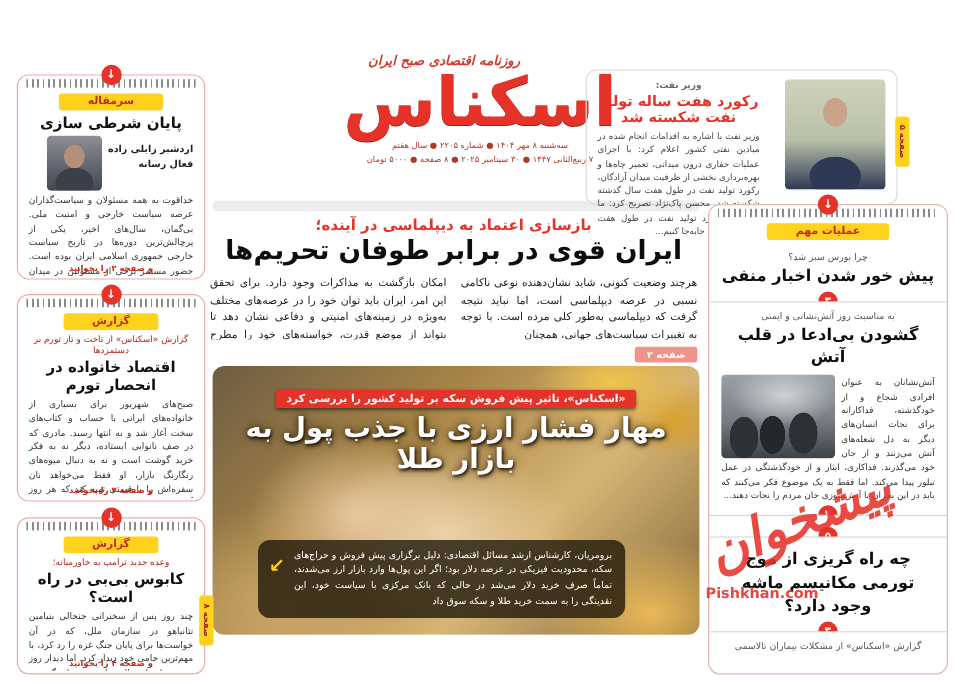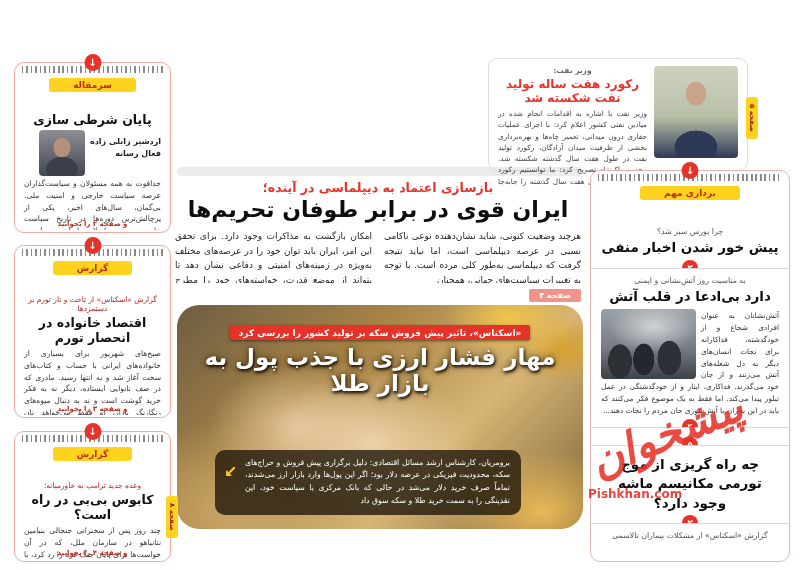--- a/index.html
+++ b/index.html
@@ -4,21 +4,21 @@
 <style>
   * { margin:0; padding:0; box-sizing:border-box; }
   body { background:#f4f4f4; font-family:"DejaVu Sans","Liberation Sans",sans-serif; }
   .page { position:relative; width:800px; height:570px; background:#fff; margin:0 auto; overflow:hidden; direction:rtl; }
 
   
   .boxed { position:absolute; background:#fff; border:1.5px solid #eeaaa2; border-radius:10px; overflow:visible; }
   .strip { height:7px; margin:3px 7px 0; background:repeating-linear-gradient(90deg,#8a8a8a 0 1.5px,transparent 1.5px 4.5px); }
   .pin { position:absolute; top:-9px; left:50%; transform:translateX(-50%); width:17px; height:17px; border-radius:50%;
          background:#e6332a; color:#fff; font-size:10px; line-height:17px; text-align:center; font-weight:bold; z-index:3; }
-  .tag { display:table; margin:5px auto 20px; background:#ffd21e; color:#c22a1d; font-weight:bold; font-size:9px; padding:2px 24px; border-radius:3px; }
+  .tag { display:table; margin:5px auto 3px; background:#ffd21e; color:#c22a1d; font-weight:bold; font-size:9px; padding:2px 24px; border-radius:3px; }
   .vtab { position:absolute; writing-mode:vertical-rl; background:#ffd21e; color:#9c2418; font-size:7px; font-weight:bold;
           padding:7px 2px; border-radius:3px; letter-spacing:1px; z-index:4; }
 
   
   .side-box { left:14px; width:157px; }
   #box1 { top:62px;  height:171px; }
   #box2 { top:245px; height:173px; }
   #box3 { top:431px; height:131px; }
   .side-box .inner { padding:0 9px; overflow:hidden; height:calc(100% - 12px); }
   .sb-kicker { font-size:7.5px; font-weight:normal; color:#b3261a; text-align:center; margin-top:3px; }
@@ -35,42 +35,42 @@
   
   .masthead { position:absolute; right:212px; top:44px; width:376px; text-align:center; }
   .tagline { color:#d43a2e; font-size:11px; font-style:italic; font-weight:bold; text-align:center; padding-right:60px; }
   .logo { color:#e6332a; font-size:56px; font-weight:900; line-height:1.05; letter-spacing:2px;
           text-shadow:0 1px 0 #9e1f14; }
   .dateline { color:#b3362a; font-size:7px; line-height:1.7; }
   .mast-divider { position:absolute; left:177px; top:167px; width:406px; height:9px; background:#ececec; border-radius:5px; }
 
   
   .topright { position:absolute; left:488px; top:58px; width:260px; height:113px; border:1px solid #ddd; border-radius:9px; padding:7px 9px; }
-  .tr-row { display:flex; gap:7px; }
+  .tr-row { display:flex; gap:21px; }
   .tr-photo { flex:0 0 auto; width:84px; height:92px; border-radius:4px;
       background: radial-gradient(16px 19px at 50% 30%, #c9a488 62%, transparent 64%),
                   radial-gradient(34px 26px at 50% 88%, #2e3a55 62%, transparent 64%),
                   linear-gradient(180deg,#cfd3bd 0%, #b9c0a8 55%, #2e3a55 100%); }
   .tr-text { flex:1; }
   .tr-kicker { font-size:7.5px; color:#666; font-weight:bold; text-align:center; }
   .tr-headline { font-size:12px; font-weight:700; color:#e6332a; text-align:center; margin:2px 0 3px; }
   .tr-body { font-size:7.3px; color:#444; text-align:justify; line-height:1.55; }
   .tr-tab { right:-11px; top:38px; }
 
   
   .lead { position:absolute; left:175px; top:180px; width:406px; }
   .lead-kicker { text-align:center; color:#e6332a; font-weight:bold; font-size:12.5px; }
   .lead-headline { text-align:center; color:#0d0d0d; font-weight:900; font-size:22px; line-height:1.2; margin:2px 0 6px; }
   .lead-cols { display:flex; gap:12px; height:54px; overflow:hidden; }
   .lead-col { flex:1; font-size:9px; color:#222; text-align:justify; line-height:1.6; }
   .lead-tab { display:inline-block; margin-top:4px; background:#f0938a; color:#fff; font-size:8px; font-weight:bold;
               padding:2px 10px; border-radius:2px; }
 
   
-  .photo-story { position:absolute; left:177px; top:305px; width:406px; height:224px; border-radius:22px; overflow:hidden;
+  .photo-story { position:absolute; left:177px; top:305px; width:406px; height:224px; border-radius:10px; overflow:hidden;
       background:
         radial-gradient(90px 55px at 82% 6%,  #f0c44c, transparent 72%),
         radial-gradient(60px 45px at 95% 20%, #d9a12e, transparent 72%),
         radial-gradient(140px 95px at 48% 62%, #ecd2a9, transparent 75%),
         radial-gradient(120px 85px at 30% 55%, #e6c59a, transparent 75%),
         radial-gradient(170px 120px at 15% 90%, #caa768, transparent 72%),
         radial-gradient(130px 90px at 90% 92%, #e9b957, transparent 70%),
         linear-gradient(135deg,#6e5d43 0%, #a78446 35%, #d7b574 65%, #7c6338 100%); }
   .ps-banner { display:table; margin:20px auto 4px; background:#e6332a; color:#fff; font-size:9px; font-weight:bold;
                padding:2.5px 9px; border-radius:2px; box-shadow:0 1px 3px rgba(0,0,0,.5); }
@@ -143,20 +143,26 @@
     <div class="strip"></div>
     <div class="inner">
       <span class="tag">گزارش</span>
       <div class="sb-kicker">وعده جدید ترامپ به خاورمیانه؛</div>
       <div class="sb-headline">کابوس بی‌بی در راه است؟</div>
       <div class="sb-body">چند روز پس از سخنرانی جنجالی بنیامین نتانیاهو در سازمان ملل، که در آن خواست‌ها برای پایان جنگ غزه را رد کرد، با مهم‌ترین حامی خود دیدار کرد. اما دیدار روز دوشنبه او با دونالد ترامپ در واشنگتن در شرایط حساسی برگزار می‌شد. اسرائیل به‌طور فزاینده‌ای در انزوا قرار گرفته و حمایت بسیاری از متحدان سنتی خود را از دست داده است...</div>
     </div>
     <div class="sb-footer">و صفحه ۴ را بخوانید</div>
   </div>
 
+  <header class="masthead">
+    <div class="tagline">روزنامه اقتصادی صبح ایران</div>
+    <div class="logo">اسکناس</div>
+    <div class="dateline">سه‌شنبه ۸ مهر ۱۴۰۴ ● شماره ۲۲۰۵ ● سال هفتم</div>
+    <div class="dateline">۷ ربیع‌الثانی ۱۴۴۷ ● ۳۰ سپتامبر ۲۰۲۵ ● ۸ صفحه ● ۵۰۰۰ تومان</div>
+  </header>
   <div class="mast-divider"></div>
 
   <article class="topright">
     <div class="tr-row">
       <div class="tr-photo"></div>
       <div class="tr-text">
         <div class="tr-kicker">وزیر نفت:</div>
         <div class="tr-headline">رکورد هفت ساله تولید نفت شکسته شد</div>
         <div class="tr-body">وزیر نفت با اشاره به اقدامات انجام شده در میادین نفتی کشور اعلام کرد: با اجرای عملیات حفاری درون میدانی، تعمیر چاه‌ها و بهره‌برداری بخشی از ظرفیت میدان آزادگان، رکورد تولید نفت در طول هفت سال گذشته شکسته شد. محسن پاک‌نژاد تصریح کرد: ما توانستیم رکورد تولید نفت در طول هفت سال گذشته را جابه‌جا کنیم...</div>
       </div>
@@ -180,31 +186,31 @@
     <div class="ps-caption">
       <span class="ps-arrow">↙</span>
       <span>برومریان، کارشناس ارشد مسائل اقتصادی: دلیل برگزاری پیش فروش و حراج‌های سکه، محدودیت فیزیکی در عرضه دلار بود؛ اگر این پول‌ها وارد بازار ارز می‌شدند، تماماً صرف خرید دلار می‌شد در حالی که بانک مرکزی با سیاست خود، این نقدینگی را به سمت خرید طلا و سکه سوق داد</span>
     </div>
   </section>
   <span class="vtab gold-tab">صفحه ۸</span>
 
   <aside class="boxed headlines">
     <span class="pin">↓</span>
     <div class="strip"></div>
-    <span class="tag">برداری مهم</span>
+    <span class="tag">عملیات مهم</span>
 
     <div class="h-item">
       <div class="h-kicker">چرا بورس سبز شد؟</div>
       <div class="h-headline">پیش خور شدن اخبار منفی</div>
       <span class="pagenum">۳</span>
     </div>
 
     <div class="h-item">
       <div class="h-kicker">به مناسبت روز آتش‌نشانی و ایمنی</div>
-      <div class="h-headline">دارد بی‌ادعا در قلب آتش</div>
+      <div class="h-headline">گشودن بی‌ادعا در قلب آتش</div>
       <div class="fire-photo"></div>
       <div class="h-body">آتش‌نشانان به عنوان افرادی شجاع و از خودگذشته، فداکارانه برای نجات انسان‌های دیگر به دل شعله‌های آتش می‌زنند و از جان خود می‌گذرند. فداکاری، ایثار و از خودگذشتگی در عمل تبلور پیدا می‌کند. اما فقط به یک موضوع فکر می‌کنند که باید در این بحران با آتش‌سوزی جان مردم را نجات دهند...</div>
       <span class="pagenum">۴</span>
     </div>
 
     <div class="h-item">
       <span class="pagenum">۵</span>
     </div>
 
     <div class="h-item">

